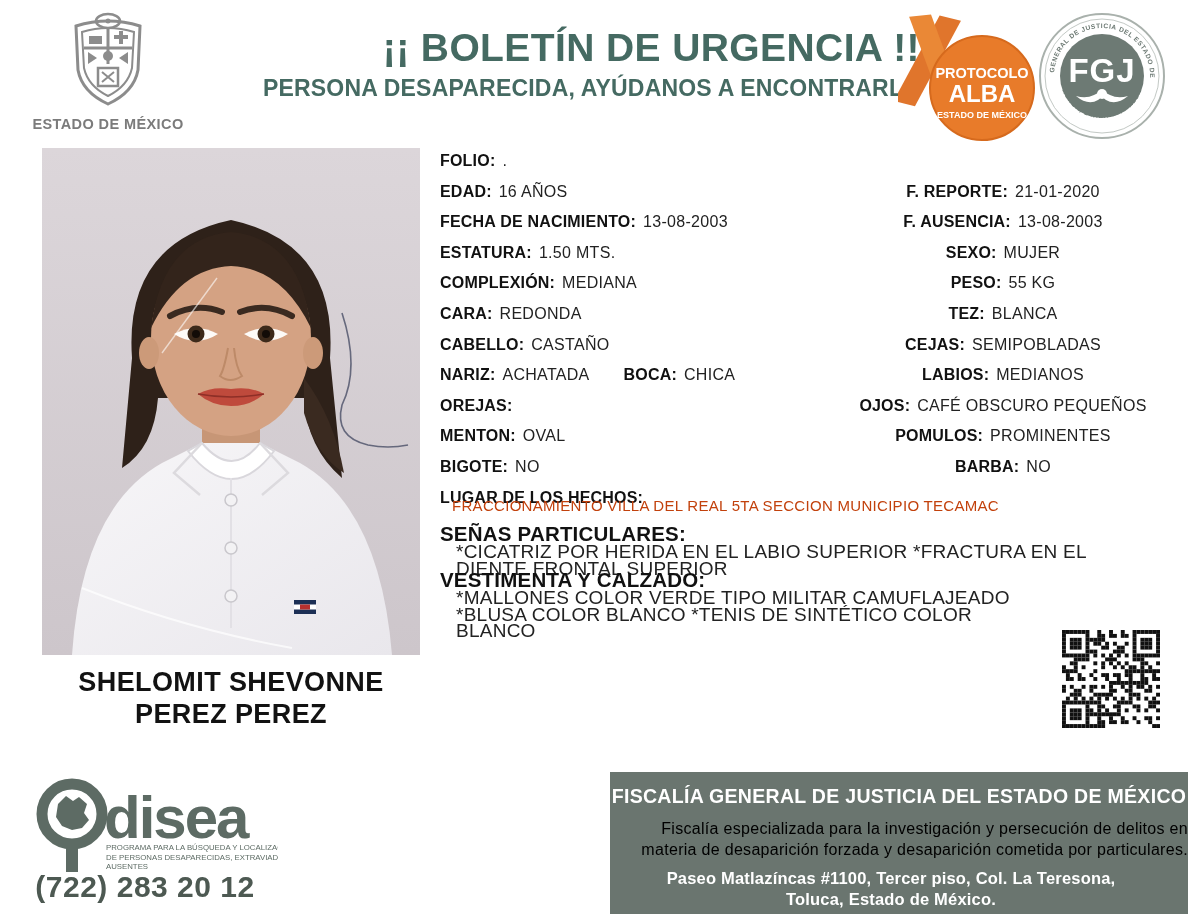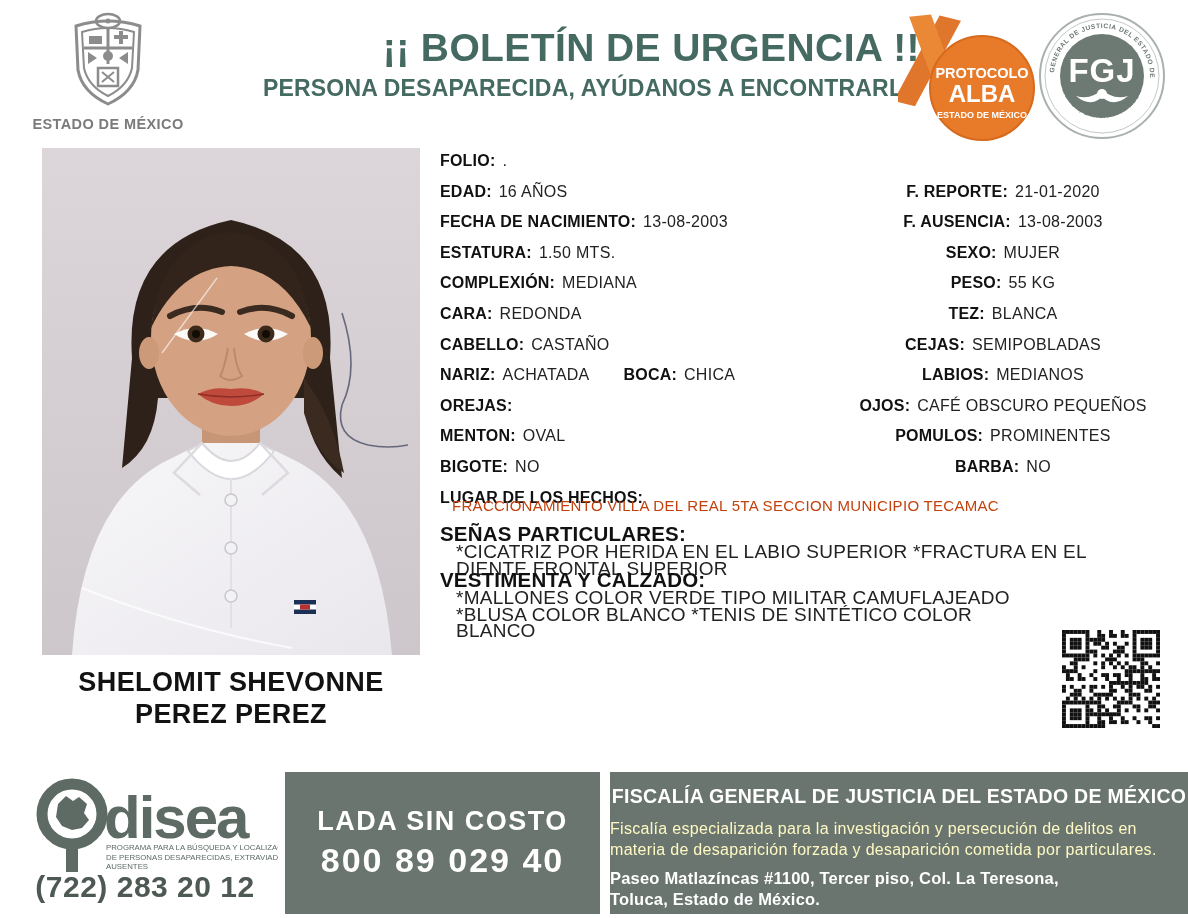--- a/index.html
+++ b/index.html
@@ -31,22 +31,22 @@
   #senas-label{top:522px;} #senas-value{top:544px;width:660px;}
   #vest-label{top:568px;}  #vest-value{top:590px;width:578px;}
   .qr{position:absolute;left:1062px;top:630px;}
   
   .gray-block{position:absolute;top:772px;height:142px;background:#6a756f;}
   #lada-block{left:285px;width:315px;}
   #fisc-block{left:610px;width:578px;}
   .lada1{margin-top:34px;text-align:center;color:#fff;font-size:27px;font-weight:800;letter-spacing:1.5px;}
   .lada2{margin-top:4px;text-align:center;color:#fff;font-size:34px;font-weight:800;letter-spacing:2px;}
   .fisc-title{margin-top:13px;text-align:center;color:#fff;font-size:19.5px;font-weight:800;letter-spacing:.3px;}
-  .fisc-desc{margin-top:10px;text-align:left;color:#fef9c3;font-size:16px;line-height:21px;letter-spacing:.3px;}
-  .fisc-addr{margin-top:8px;text-align:left;padding-right:16px;color:#fff;font-size:16.5px;font-weight:800;line-height:21px;letter-spacing:.2px;}
+  .fisc-desc{margin-top:10px;text-align:right;color:#000000;font-size:16px;line-height:21px;letter-spacing:.3px;}
+  .fisc-addr{margin-top:8px;text-align:center;padding-right:16px;color:#fff;font-size:16.5px;font-weight:800;line-height:21px;letter-spacing:.2px;}
   .odisea-svg{position:absolute;left:22px;top:774px;}
   .phone{position:absolute;left:20px;top:870px;width:250px;text-align:center;
          font-size:30px;font-weight:800;color:#4d5952;letter-spacing:.5px;}
 </style>
 </head>
 <body>
 
 <div id="page">
 
   <div class="arms-wrap">
@@ -525,24 +525,20 @@
       <path d="M36,30 l8,-8 7,5 6,-4 8,7 -3,9 5,7 -7,8 -10,2 -10,-4 -6,-9 z" fill="#5d6b64"></path>
       <rect x="44" y="68" width="12" height="30" fill="#5d6b64"></rect>
     </g>
     <text x="82" y="64" font-size="60" font-weight="800" fill="#5d6b64" font-family="Liberation Sans, sans-serif" letter-spacing="-2">disea</text>
     <text x="84" y="76" font-size="7.8" fill="#5d6b64" font-family="Liberation Sans, sans-serif">PROGRAMA PARA LA BÚSQUEDA Y LOCALIZACIÓN</text>
     <text x="84" y="85.5" font-size="7.8" fill="#5d6b64" font-family="Liberation Sans, sans-serif">DE PERSONAS DESAPARECIDAS, EXTRAVIADAS  O</text>
     <text x="84" y="95" font-size="7.8" fill="#5d6b64" font-family="Liberation Sans, sans-serif">AUSENTES</text>
   </svg>
   <div class="phone">(722) 283 20 12</div>
 
-  <div class="gray-block" id="lada-block">
-    <div class="lada1">LADA SIN COSTO</div>
-    <div class="lada2">800 89 029 40</div>
-  </div>
 
   <div class="gray-block" id="fisc-block">
     <div class="fisc-title">FISCALÍA GENERAL DE JUSTICIA DEL ESTADO DE MÉXICO</div>
     <div class="fisc-desc">
       <div>Fiscalía especializada para la investigación y persecución de delitos en</div>
       <div>materia de desaparición forzada y desaparición cometida por particulares.</div>
     </div>
     <div class="fisc-addr">
       <div>Paseo Matlazíncas #1100, Tercer piso, Col. La Teresona,</div>
       <div>Toluca, Estado de México.</div>

